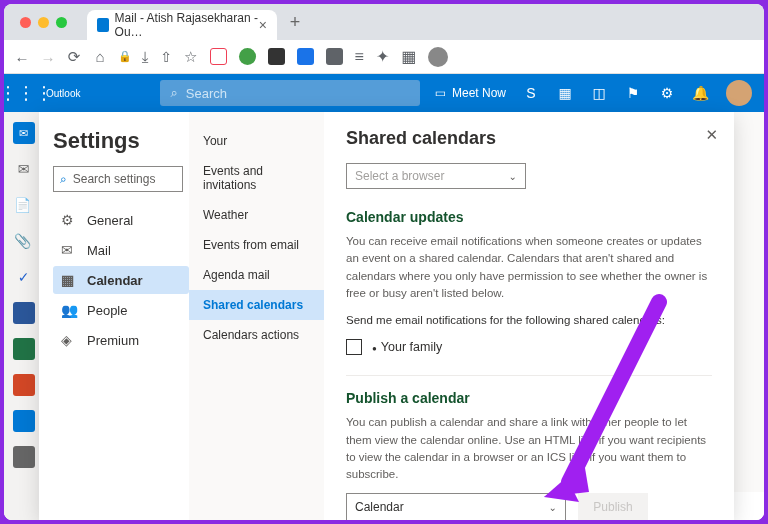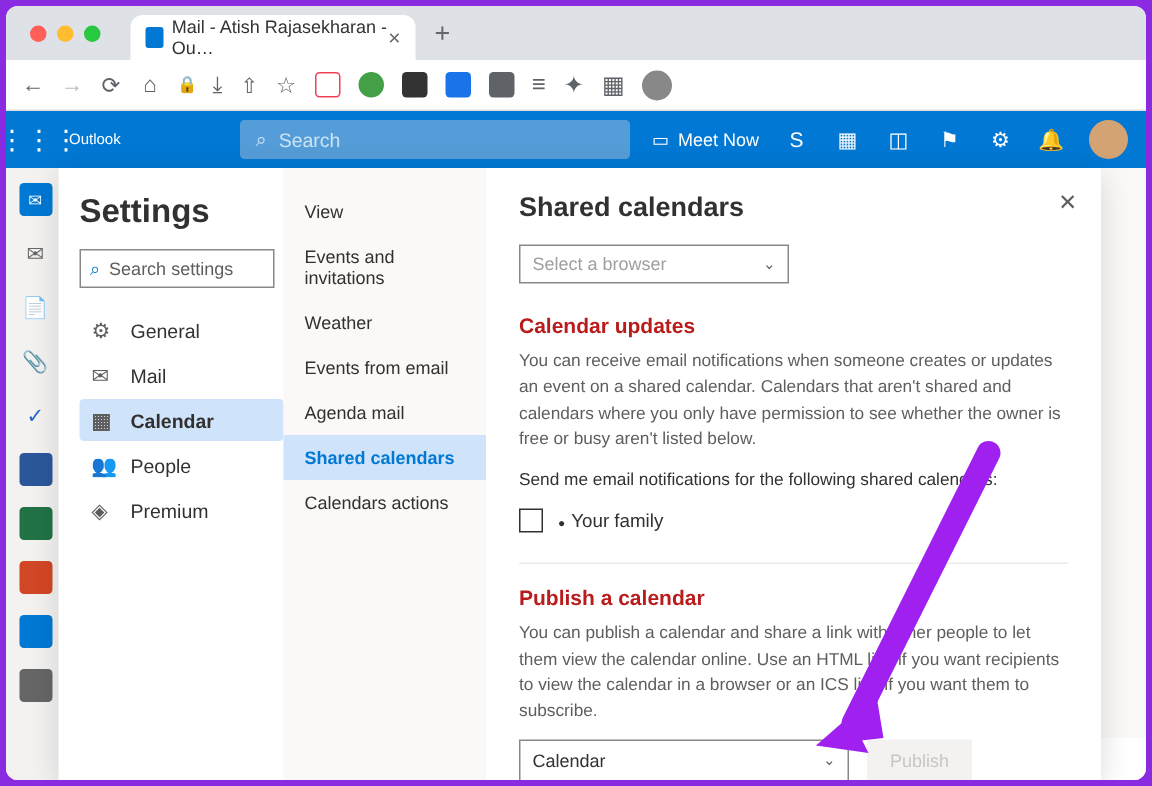--- a/index.html
+++ b/index.html
@@ -47,21 +47,21 @@
 .cat-item.active { background: #cfe4fa; font-weight: 600; }
 .cat-ic { width: 16px; height: 16px; color: #605e5c; font-size: 14px; }
 .quick-link { color: #0078d4; font-size: 12px; padding: 10px 8px; cursor: pointer; }
 .subcats { width: 135px; background: #faf9f8; padding: 14px 0; }
 .subcat-item { padding: 8px 14px; font-size: 12px; color: #323130; cursor: pointer; }
 .subcat-item.active { background: #cfe4fa; color: #0078d4; font-weight: 600; }
 .main-panel { flex: 1; padding: 16px 22px; position: relative; overflow: hidden; }
 .close-x { position: absolute; top: 14px; right: 16px; font-size: 15px; color: #605e5c; cursor: pointer; }
 .panel-title { font-size: 18px; font-weight: 600; color: #323130; margin-bottom: 14px; }
 .select-box { width: 180px; height: 26px; border: 1px solid #8a8886; display: flex; align-items: center; padding: 0 8px; font-size: 12px; color: #a19f9d; justify-content: space-between; margin-bottom: 20px; }
-.section-title { font-size: 14px; font-weight: 600; color: #b91c1c; margin-bottom: 8px; }
+.section-title { font-size: 14px; font-weight: 600; color: #14532d; margin-bottom: 8px; }
 .help-text { font-size: 11.5px; color: #605e5c; line-height: 1.5; margin-bottom: 10px; }
 .checkbox-row { display: flex; align-items: center; gap: 10px; margin-bottom: 20px; }
 .checkbox { width: 16px; height: 16px; border: 1px solid #323130; }
 .checkbox-label { font-size: 12.5px; color: #323130; }
 .bullet { font-size: 8px; margin-right: 4px; }
 .divider { border-top: 1px solid #edebe9; margin: 14px 0; }
 .pub-row { display: flex; gap: 12px; align-items: flex-start; }
 .pub-selects { width: 220px; }
 .pub-select { width: 220px; height: 28px; border: 1px solid #8a8886; display: flex; align-items: center; padding: 0 8px; font-size: 12px; color: #323130; justify-content: space-between; margin-bottom: 8px; cursor: pointer; }
 .pub-btn { width: 70px; height: 28px; background: #f3f2f1; color: #c8c6c4; font-size: 12px; display: flex; align-items: center; justify-content: center; }
@@ -182,21 +182,21 @@
           <span class="cat-ic">👥</span>
           <span>People</span>
         </div>
         <div class="cat-item">
           <span class="cat-ic">◈</span>
           <span>Premium</span>
         </div>
       </div>
 
       <div class="subcats">
-        <div class="subcat-item">View</div>
+        <div class="subcat-item">Your</div>
         <div class="subcat-item">Events and invitations</div>
         <div class="subcat-item">Weather</div>
         <div class="subcat-item">Events from email</div>
         <div class="subcat-item">Agenda mail</div>
         <div class="subcat-item active">Shared calendars</div>
         <div class="subcat-item">Calendars actions</div>
       </div>
 
       <div class="main-panel">
         <div class="close-x">✕</div>

